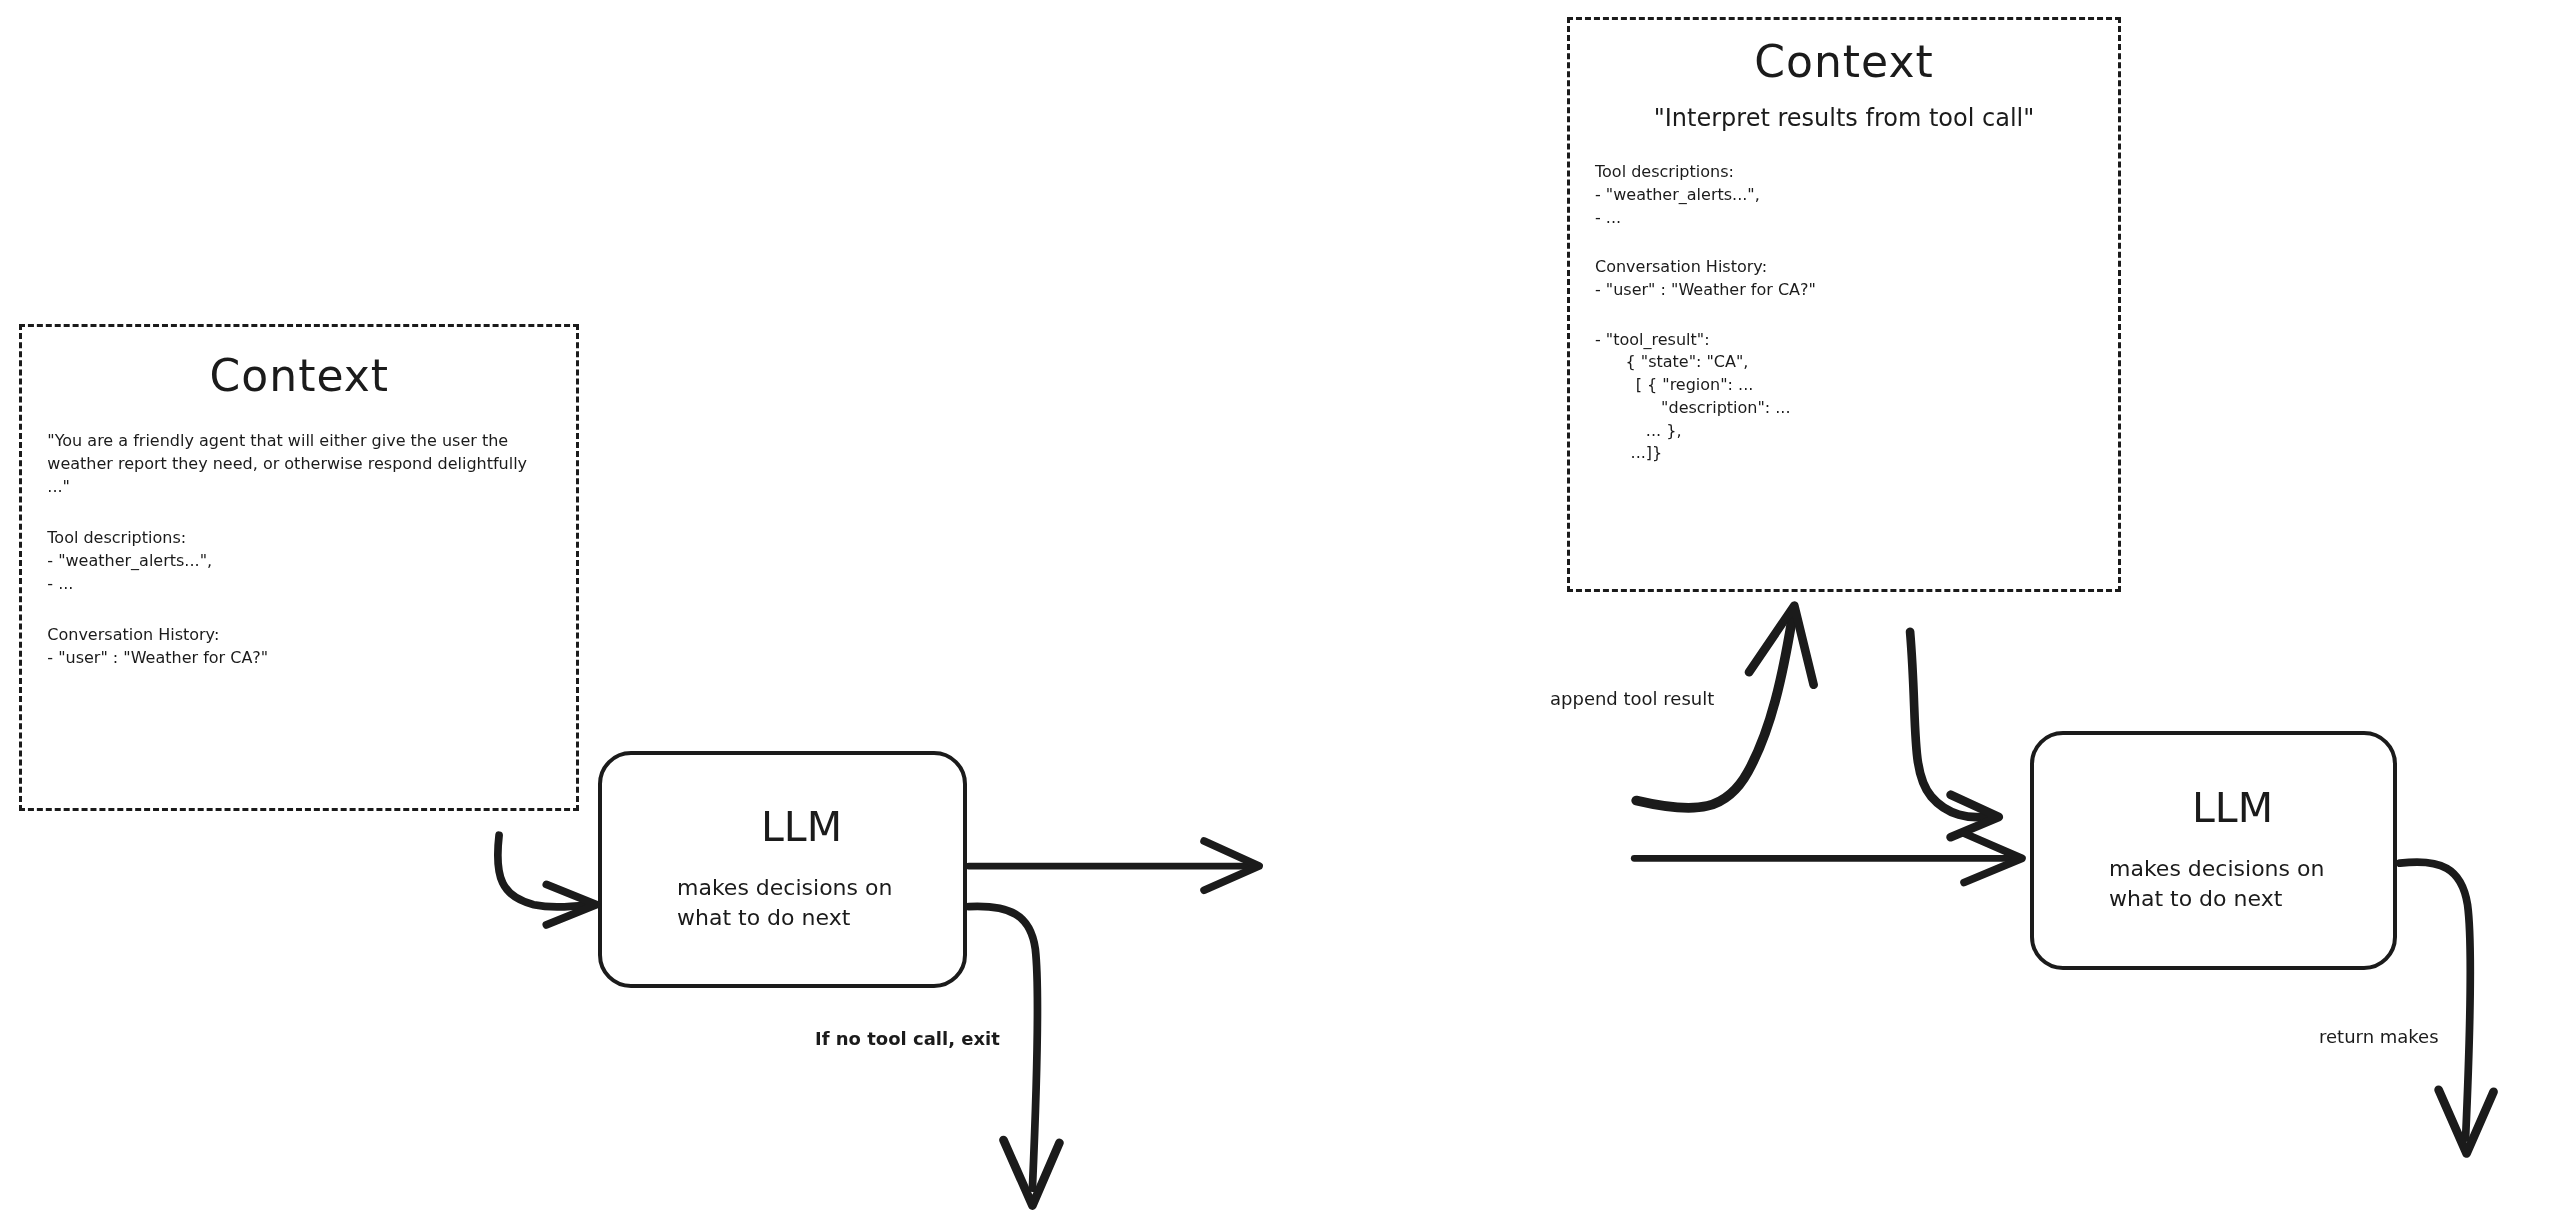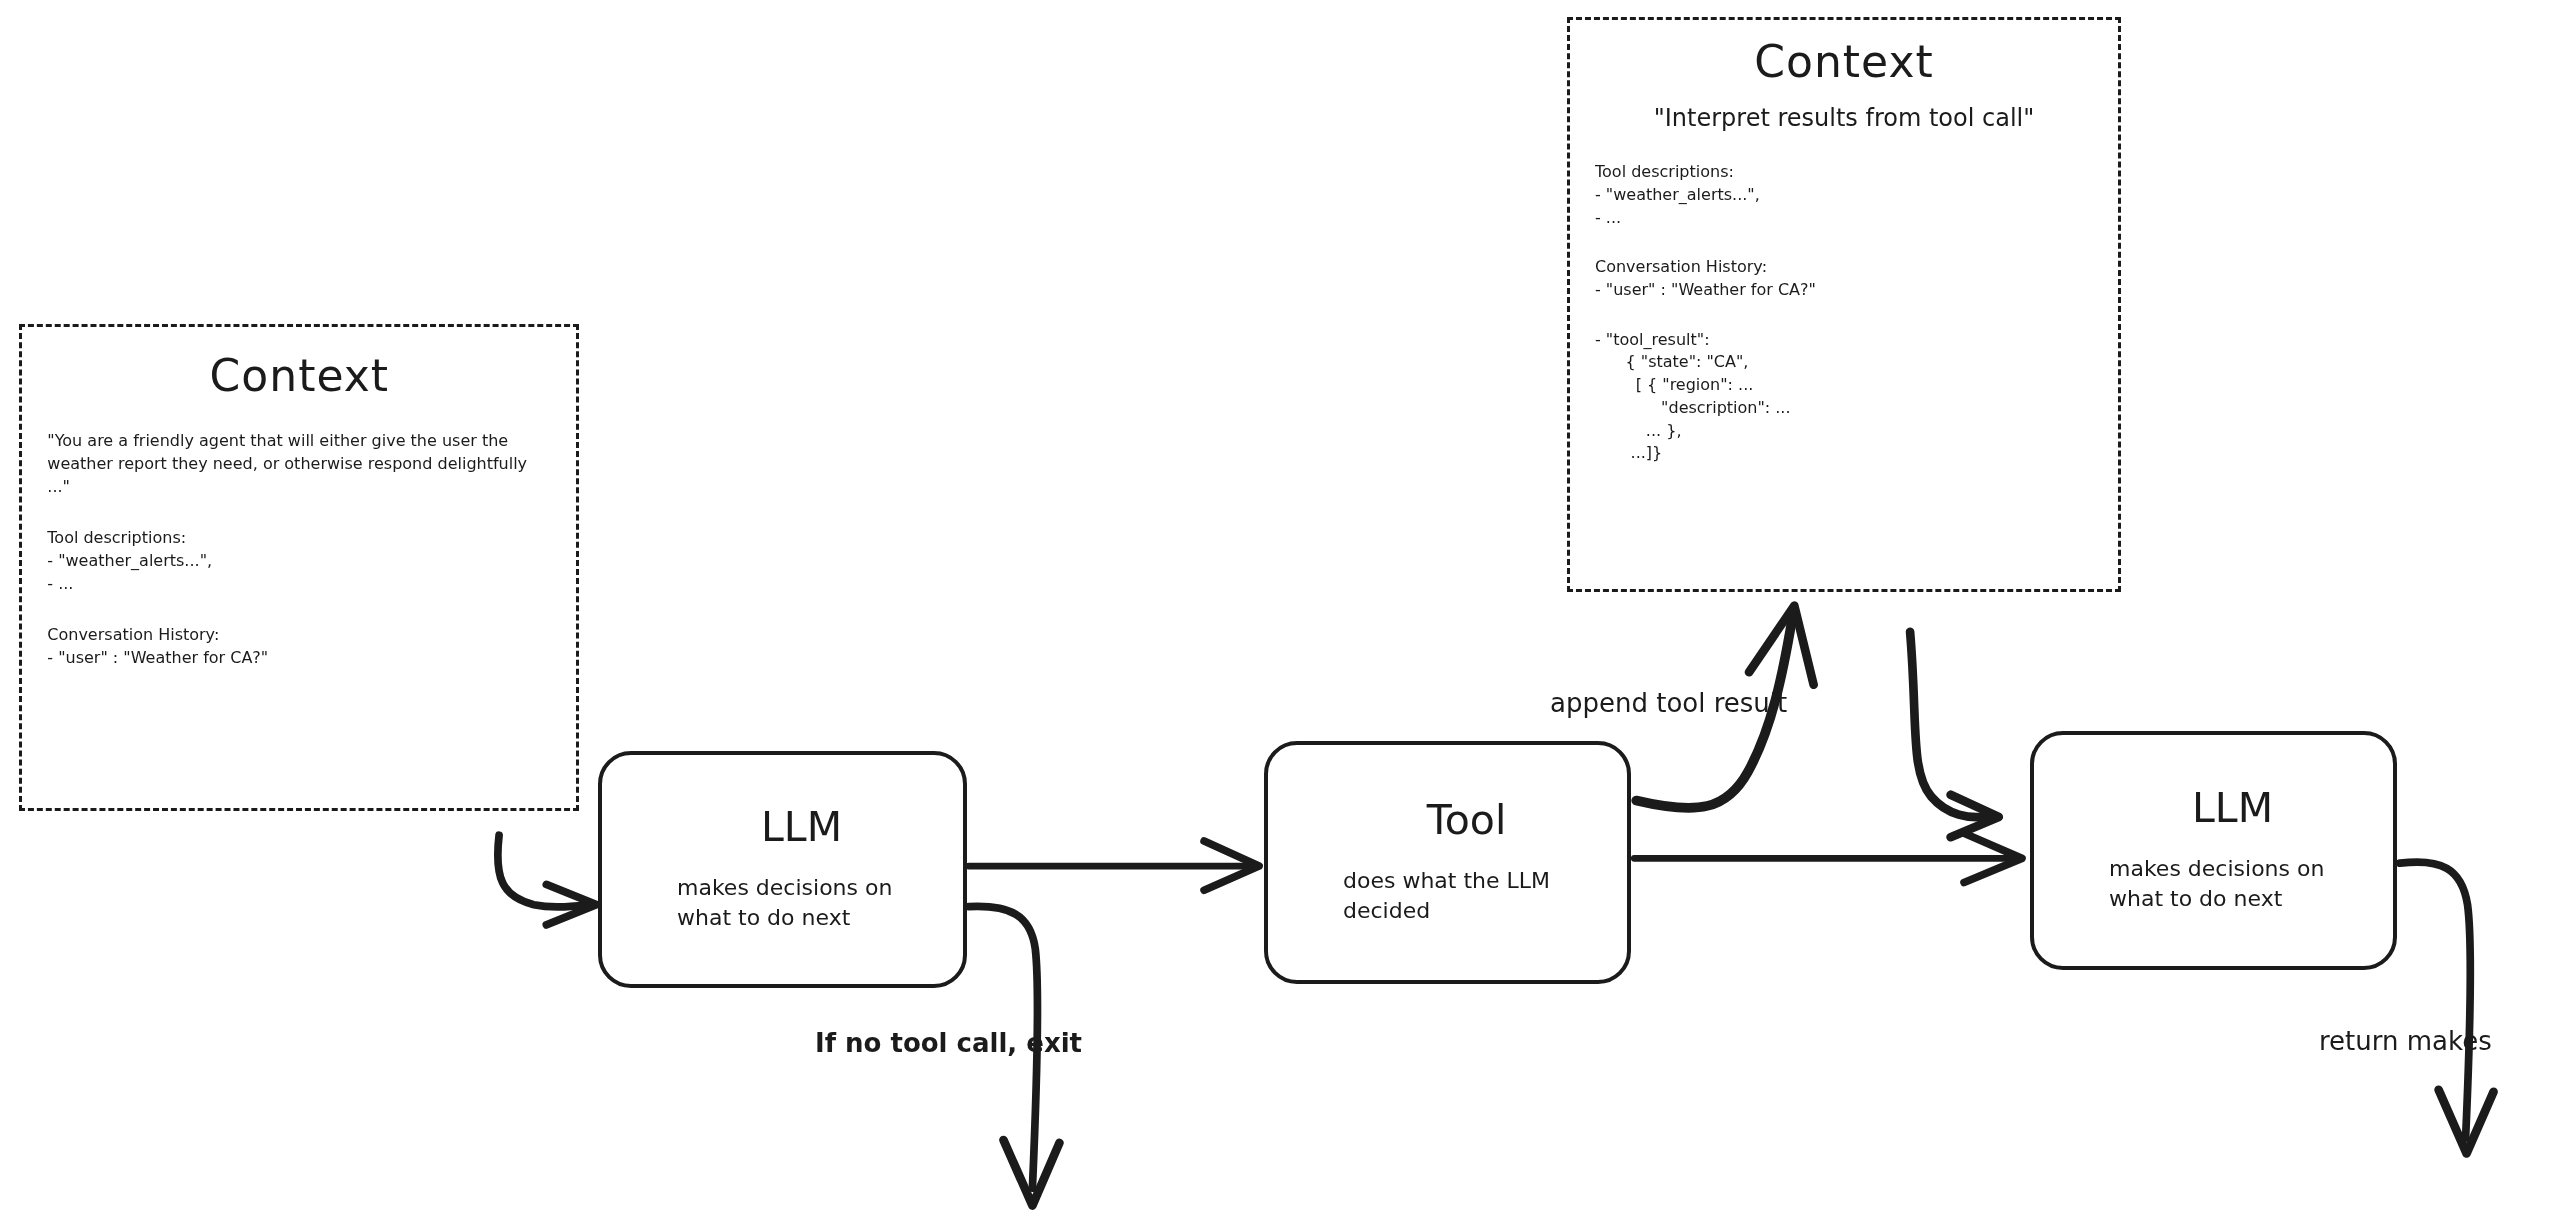--- a/index.html
+++ b/index.html
@@ -105,21 +105,21 @@
     top: 0;
     width: 2576px;
     height: 1221px;
     pointer-events: none;
   }
   #arrows path, #arrows line { fill: none; stroke: #1b1b1b; stroke-linecap: round; stroke-linejoin: round; }
 
   
   .edge-label {
     position: absolute;
-    font-size: 26px;
+    font-size: 18px;
     line-height: 1;
     white-space: nowrap;
   }
   #label-append  { left: 1550px; top: 690px; }
   #label-exit    { left: 815px;  top: 1030px; font-weight: bold; }
   #label-return  { left: 2319px; top: 1028px; }
 </style>
 </head>
 <body>
 
@@ -157,25 +157,20 @@
           ... },
        ...]}</div>
   </div>
 
   <div class="node" id="node-llm-1">
     <div class="node-title">LLM</div>
     <div class="node-sub">makes decisions on
 what to do next</div>
   </div>
 
-  <div class="node" id="node-tool">
-    <div class="node-title">Tool</div>
-    <div class="node-sub">does what the LLM
-decided</div>
-  </div>
 
   <div class="node" id="node-llm-2">
     <div class="node-title">LLM</div>
     <div class="node-sub">makes decisions on
 what to do next</div>
   </div>
 
   <svg id="arrows" viewBox="0 0 2670 1266">
 
     <g>

